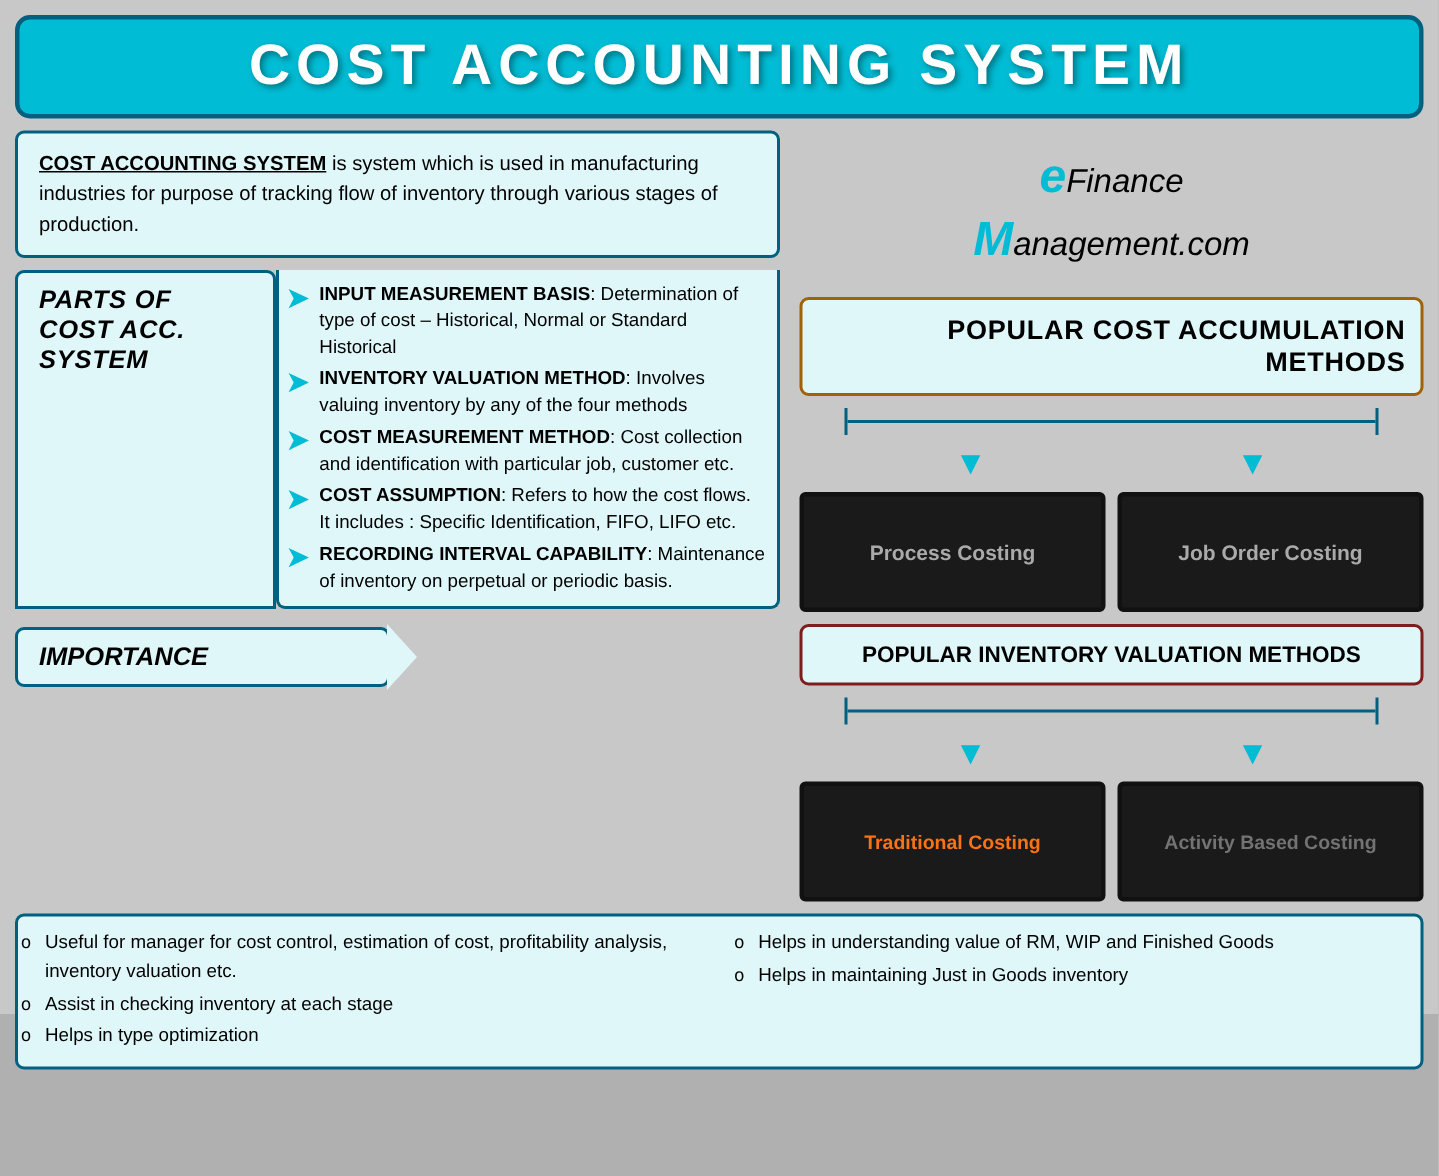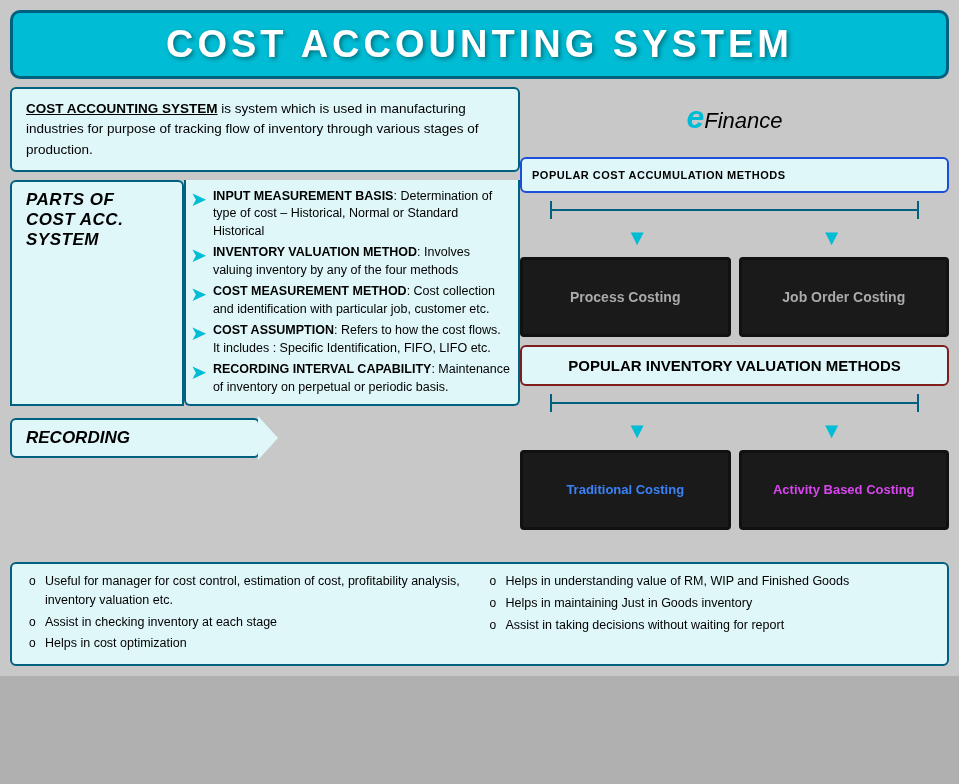--- a/index.html
+++ b/index.html
@@ -32,21 +32,21 @@
       font-weight: 900;
       color: white;
       letter-spacing: 4px;
       text-transform: uppercase;
       text-shadow: 2px 2px 4px rgba(0,0,0,0.4);
       font-family: 'Arial Black', Arial, sans-serif;
     }
     
     .content-row {
       display: flex;
-      gap: 0;
+      gap: 13px;
       flex: 1;
     }
     
     .left-col {
       flex: 0 0 510px;
       display: flex;
       flex-direction: column;
       gap: 8px;
     }
     
@@ -164,25 +164,25 @@
     }
     .brand-text-management {
       font-size: 22px;
       font-weight: normal;
       font-style: italic;
       color: #000;
     }
     
     .popular-box {
       background: #e0f7fa;
-      border: 2px solid #1d4ed8;
-      border-radius: 6px;
-      text-align: left;
+      border: 2px solid #a16207;
+      border-radius: 6px;
+      text-align: right;
       padding: 10px;
-      font-size: 11px;
+      font-size: 18px;
       font-weight: 900;
       letter-spacing: 0.5px;
     }
     
     .methods-row {
       display: flex;
       gap: 8px;
       justify-content: space-between;
     }
     .method-box {
@@ -210,21 +210,21 @@
       text-align: center;
       padding: 10px;
       font-size: 15px;
       font-weight: 900;
     }
     
     .bottom-content {
       background: #e0f7fa;
       border: 2px solid #006080;
       border-radius: 6px;
-      padding: 8px 17px;
+      padding: 8px 2px;
       display: flex;
       gap: 20px;
     }
     .importance-col {
       flex: 1;
       font-size: 12.5px;
       line-height: 1.5;
     }
     .importance-col ul {
       list-style: none;
@@ -279,31 +279,34 @@
             <span><strong>COST ASSUMPTION</strong><span>: Refers to how the cost flows. It includes : Specific Identification, FIFO, LIFO etc.</span></span>
           </div>
           <div class="parts-item">
             <span class="arrow-icon">➤</span>
             <span><strong>RECORDING INTERVAL CAPABILITY</strong><span>: Maintenance of inventory on perpetual or periodic basis.</span></span>
           </div>
         </div>
       </div>
 
       <div style="position:relative; margin-top:4px;">
-        <div class="importance-header">RECORDING</div>
+        <div class="importance-header">IMPORTANCE</div>
       </div>
     </div>
 
     <div class="right-col">
 
       <div class="brand-box">
         <div style="text-align:center; line-height:1.3;">
           <div>
             <span class="brand-text-e">e</span><span class="brand-text-finance">Finance</span>
           </div>
+          <div>
+            <span class="brand-text-m">M</span><span class="brand-text-management">anagement.com</span>
+          </div>
         </div>
       </div>
 
       <div class="popular-box">POPULAR COST ACCUMULATION METHODS</div>
 
       <div style="display:flex; justify-content:space-around; align-items:center; padding:0 30px;">
         <div style="width:2px; height:18px; background:#006080;"></div>
         <div style="flex:1; height:2px; background:#006080; margin:0 0;"></div>
         <div style="width:2px; height:18px; background:#006080;"></div>
       </div>
@@ -328,38 +331,37 @@
         <div style="flex:1; height:2px; background:#006080;"></div>
         <div style="width:2px; height:18px; background:#006080;"></div>
       </div>
       <div style="display:flex; justify-content:space-around; padding:0 20px;">
         <span style="color:#00bcd4; font-size:22px; line-height:1;">▼</span>
         <span style="color:#00bcd4; font-size:22px; line-height:1;">▼</span>
       </div>
 
       <div class="methods-row">
         <div class="method-box method-box-dark">
-          <span style="color:#3b82f6; font-size:13px; font-weight:bold; text-align:center; padding:4px;">Traditional Costing</span>
+          <span style="color:#f97316; font-size:13px; font-weight:bold; text-align:center; padding:4px;">Traditional Costing</span>
         </div>
         <div class="method-box method-box-dark">
-          <span style="color:#d946ef; font-size:13px; font-weight:bold; text-align:center; padding:4px;">Activity Based Costing</span>
+          <span style="color:#737373; font-size:13px; font-weight:bold; text-align:center; padding:4px;">Activity Based Costing</span>
         </div>
       </div>
     </div>
   </div>
 
   <div class="bottom-content">
     <div class="importance-col">
       <ul>
         <li>Useful for manager for cost control, estimation of cost, profitability analysis, inventory valuation etc.</li>
         <li>Assist in checking inventory at each stage</li>
-        <li>Helps in cost optimization</li>
+        <li>Helps in type optimization</li>
       </ul>
     </div>
     <div class="importance-col">
       <ul>
         <li>Helps in understanding value of RM, WIP and Finished Goods</li>
         <li>Helps in maintaining Just in Goods inventory</li>
-        <li>Assist in taking decisions without waiting for report</li>
       </ul>
     </div>
   </div>
 </div>
 
 </body></html>

